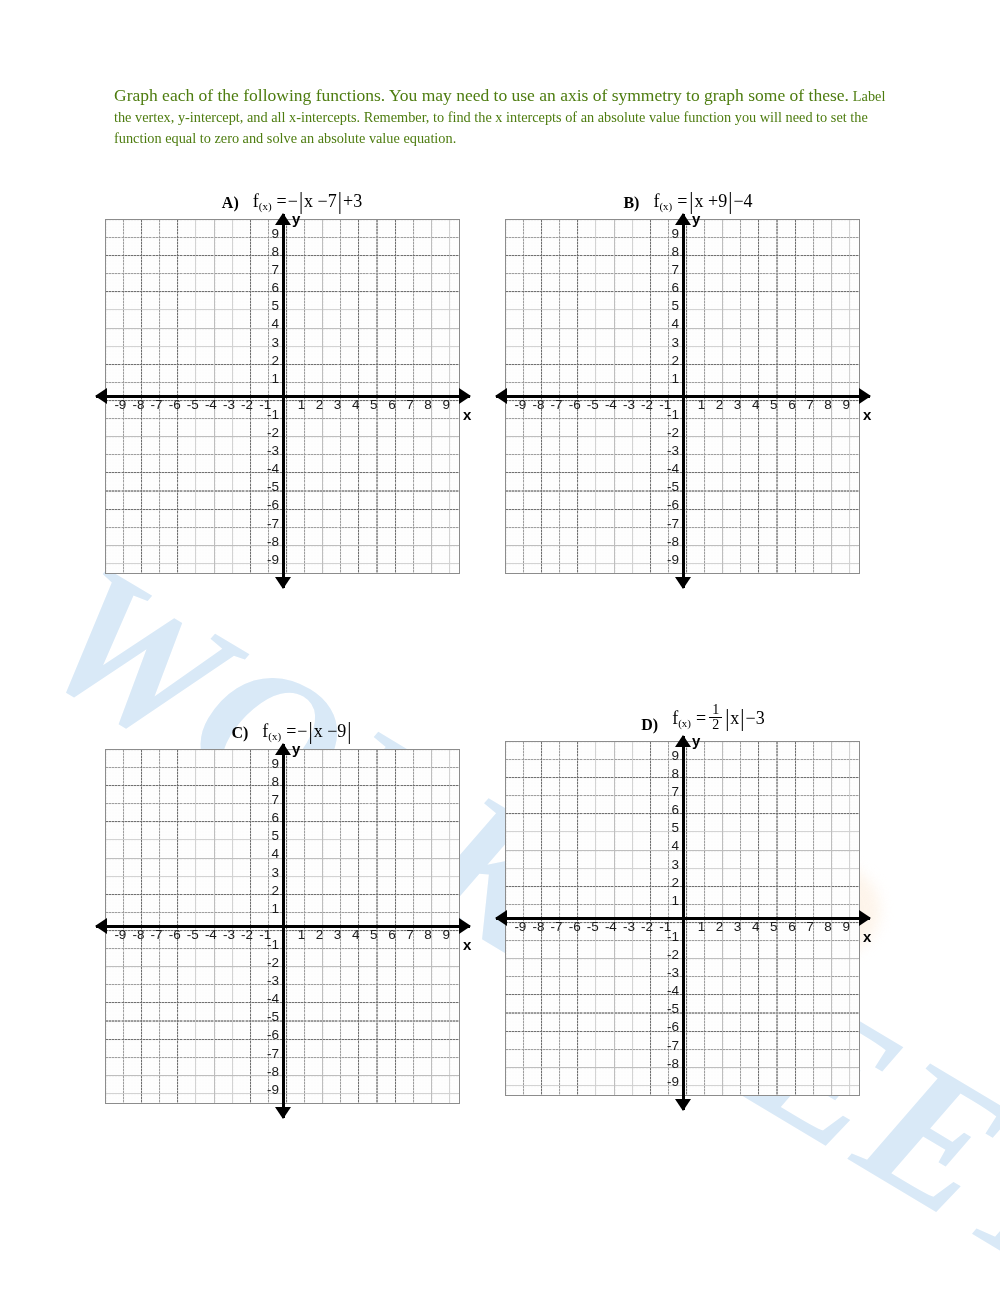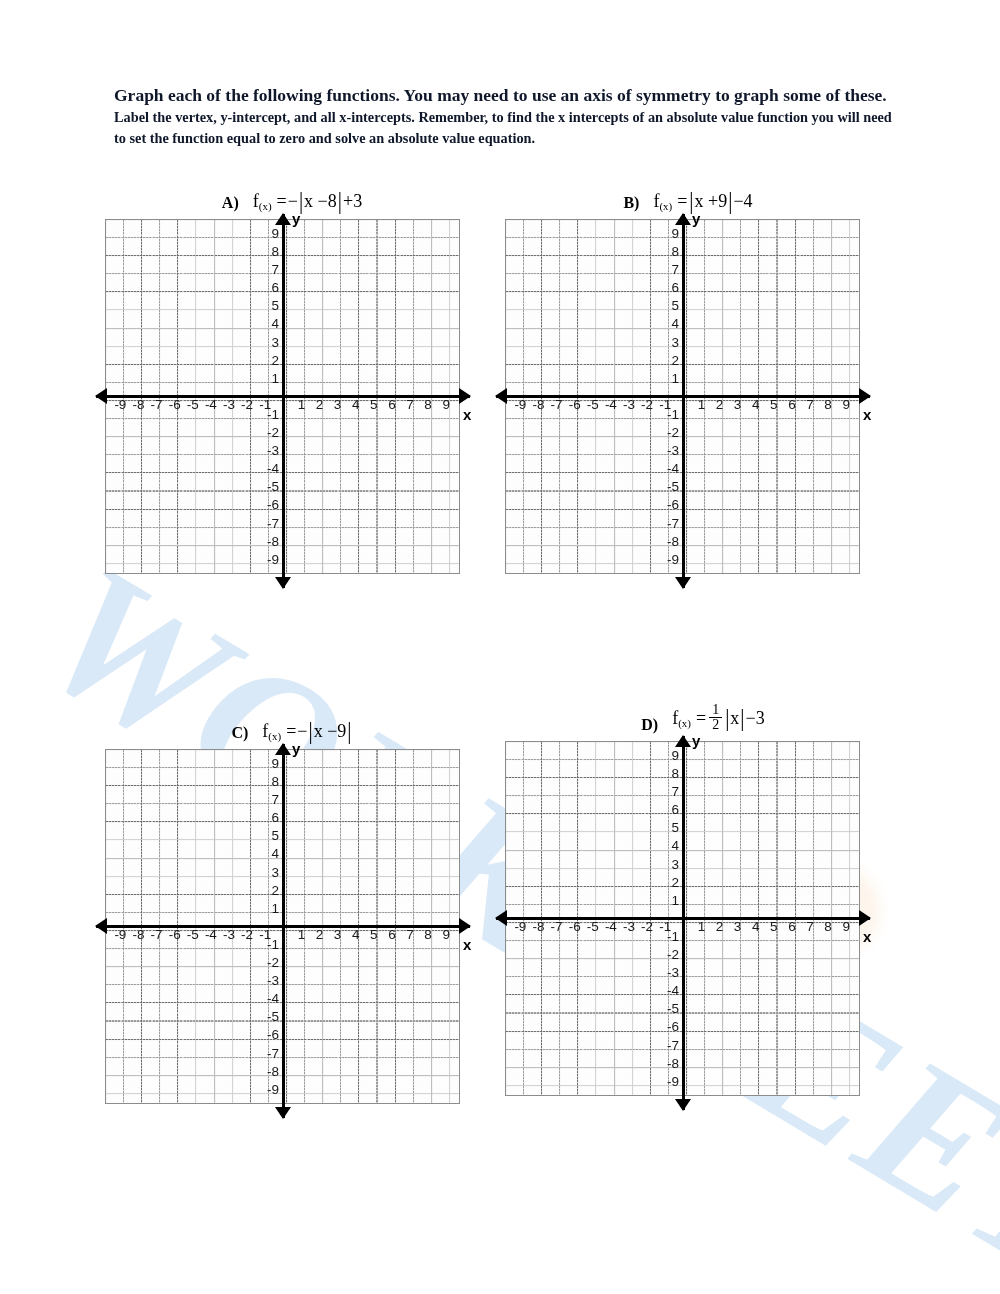--- a/index.html
+++ b/index.html
@@ -89,23 +89,23 @@
     width: 1000px; height: 1294px;
     z-index: 2;
   }
 
   
   #instructions {
     position: absolute;
     left: 114px;
     top: 84px;
     width: 780px;
-    font-weight: bold;
+    font-weight: normal;
     line-height: 1.30;
-    color: #0f172a;
+    color: #4d7c0f;
   }
   #instructions .ins-lead {
     font-size: 17.5px;
   }
   #instructions .ins-rest {
     font-size: 14.3px;
   }
 
   
   .problem {
@@ -311,21 +311,21 @@
 
   <div class="problem" id="problem-a">
     <div class="prob-head">
       <span class="prob-letter">A)</span>
       <span class="formula">
         <span class="fn-f">f</span>
           <span class="fn-sub">(x)</span>
         <span class="eq">=</span>
         <span>−</span>
         <span class="abs-bar">|</span>
-        <span>x −8</span>
+        <span>x −7</span>
         <span class="abs-bar">|</span>
         <span>+3</span>
       </span>
     </div>
 
     <div class="graph">
       <div class="grid-area"></div>
       <div class="grid-dots"></div>
       <div class="grid-border"></div>
       <div class="axis-x"></div>

